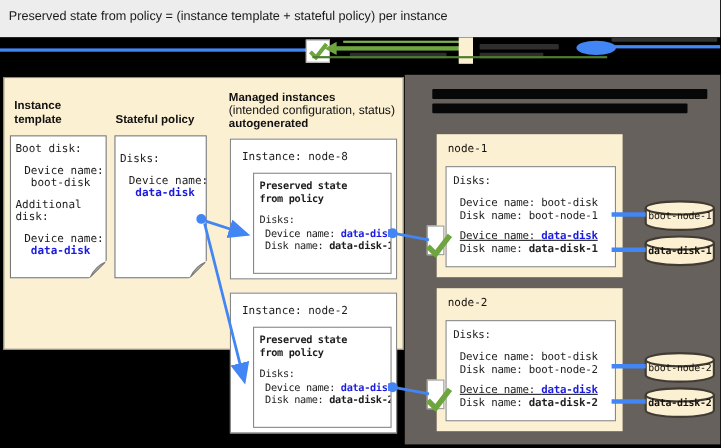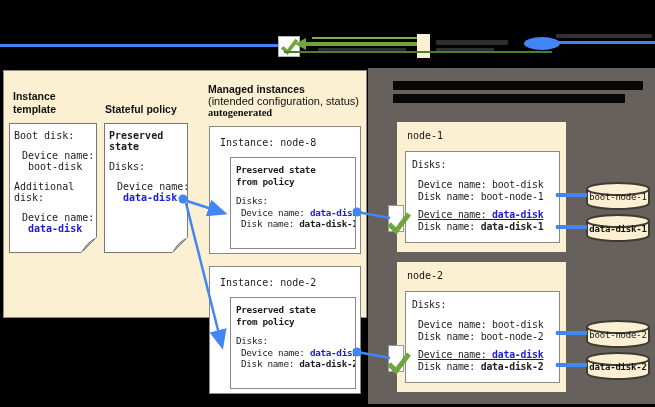--- a/index.html
+++ b/index.html
@@ -57,20 +57,23 @@
   .cyl-label{position:absolute;left:0;top:11px;width:100%;text-align:center;
              font-family:"DejaVu Sans Mono",monospace;font-size:9px;color:#15120e;letter-spacing:-0.2px;}
   
   #overlay{position:absolute;left:0;top:0;pointer-events:none;}
 </style>
 </head>
 <body>
 
 <div id="stage">
 
+  <div class="titlebar">
+    <div class="pagetitle">Preserved state from policy = (instance template + stateful policy) per instance</div>
+  </div>
 
   <div class="legendbar">
     <div class="abs blueline" style="left:0;top:10px;width:279px;height:3px;"></div>
     <div class="abs lg-checkbox">
       <svg width="19" height="17" viewBox="0 0 26 22" style="position:absolute;left:1px;top:1px;">
         <path d="M3,12 L10,19 L23,2" stroke="#6FA53F" stroke-width="5" fill="none"></path>
       </svg>
     </div>
     <div class="abs lg-arrowhead"></div>
     <div class="abs greenline" style="left:304px;top:8px;width:124px;height:4px;"></div>
@@ -87,39 +90,38 @@
 
   <div class="panel-left">
 
     <div class="abs colhead" style="left:9px;top:19px;width:64px;">Instance template</div>
 
     <div class="abs colhead" style="left:101px;top:32px;white-space:nowrap;">Stateful policy</div>
 
     <div class="abs" style="left:204px;top:13px;">
       <div class="colhead" style="line-height:11.5px;white-space:nowrap;">Managed instances</div>
       <div class="colhead-sub">(intended configuration, status)</div>
-      <div class="colhead" style="line-height:11.5px;white-space:nowrap;font-family:Liberation Serif, serif;">autogenerated</div>
+      <div class="colhead" style="line-height:11.5px;white-space:nowrap;">autogenerated</div>
     </div>
 
     <div class="doc" style="left:5px;top:52px;width:88px;height:130px;">
       <div class="cl">Boot disk:</div>
       <div class="cl ind8 gap9">Device name:</div>
       <div class="cl ind14">boot-disk</div>
       <div class="cl gap9">Additional</div>
       <div class="cl">disk:</div>
       <div class="cl ind8 gap9">Device name:</div>
       <div class="cl ind14 bluev">data-disk</div>
       <svg class="fold" width="18" height="18" viewBox="0 0 18 18">
         <path d="M0,18 L18,0 L18,18 Z" fill="#FCF0D2"></path>
         <path d="M2,16 L15.5,2.5 Q7,6 2,16 Z" fill="#b5b5b5" stroke="#7a7a7a" stroke-width="1"></path>
       </svg>
     </div>
 
     <div class="doc" style="left:100px;top:52px;width:84px;height:130px;">
-      <div class="cl bold" style="width:70px;white-space:normal;">Preserved state</div>
       <div class="cl gap9">Disks:</div>
       <div class="cl ind8 gap9">Device name:</div>
       <div class="cl ind14 bluev">data-disk</div>
       <svg class="fold" width="18" height="18" viewBox="0 0 18 18">
         <path d="M0,18 L18,0 L18,18 Z" fill="#FCF0D2"></path>
         <path d="M2,16 L15.5,2.5 Q7,6 2,16 Z" fill="#b5b5b5" stroke="#7a7a7a" stroke-width="1"></path>
       </svg>
     </div>
 
     <div class="mi-box" style="left:205px;top:55px;">

